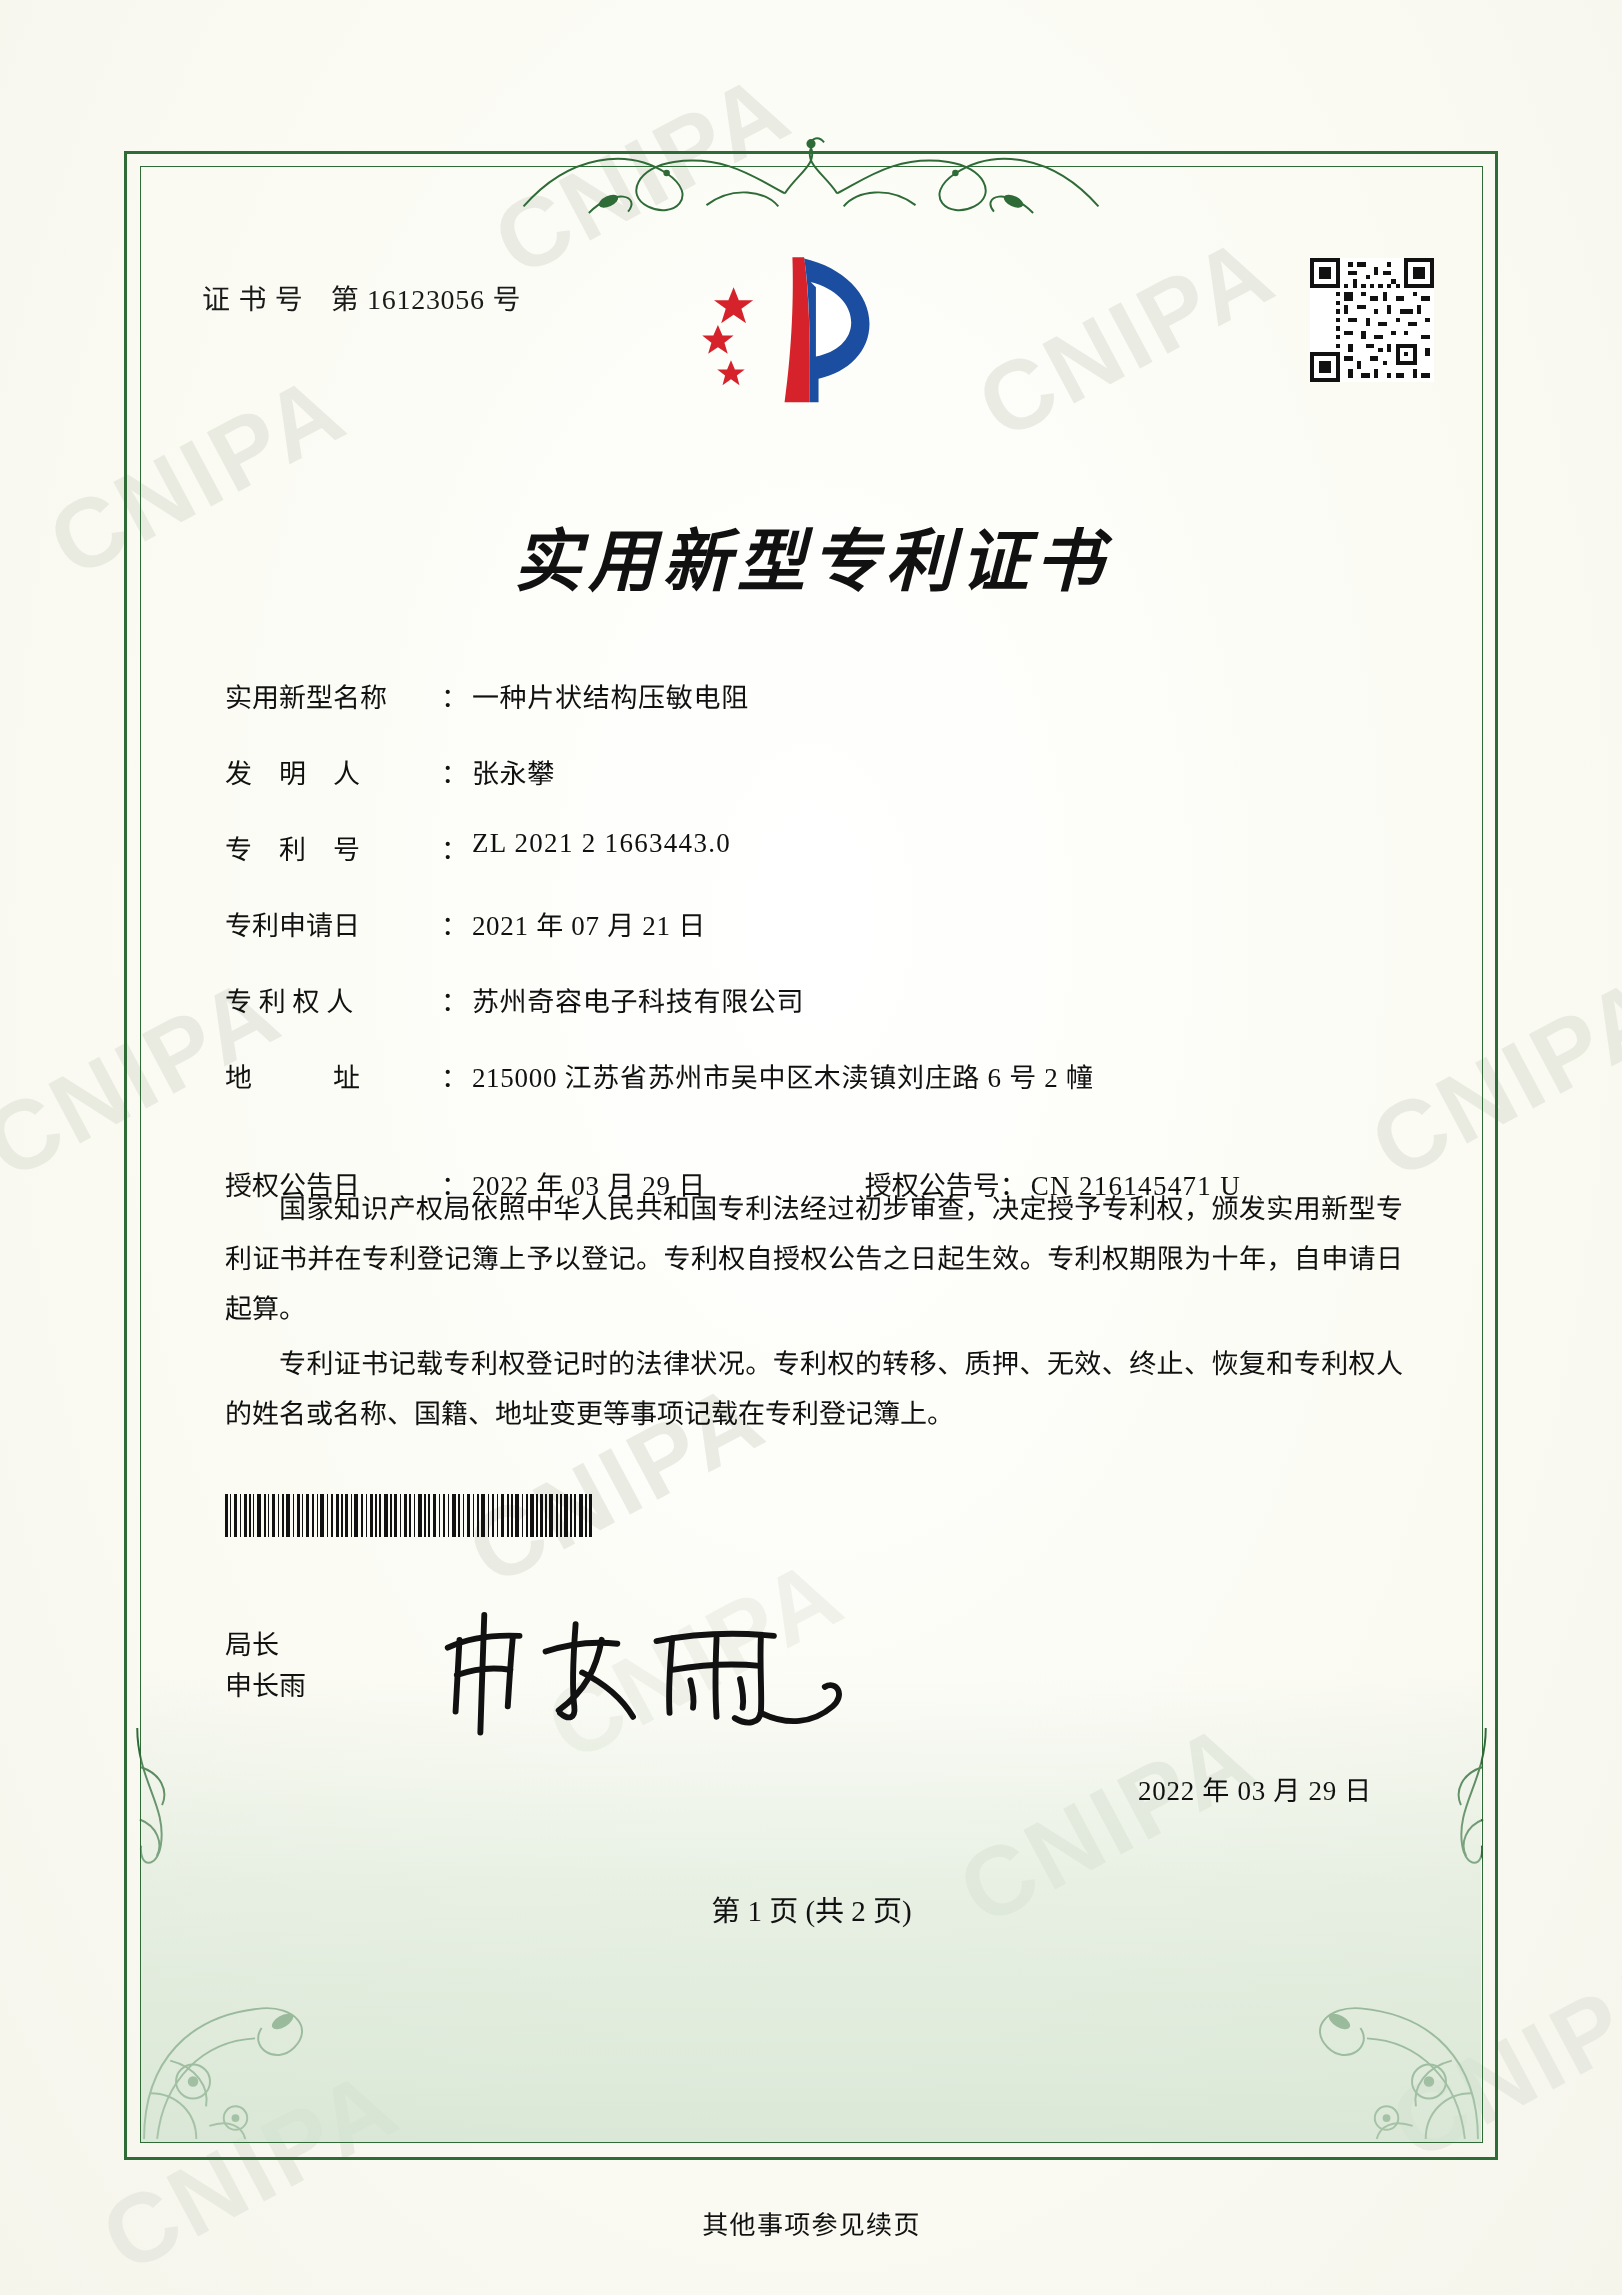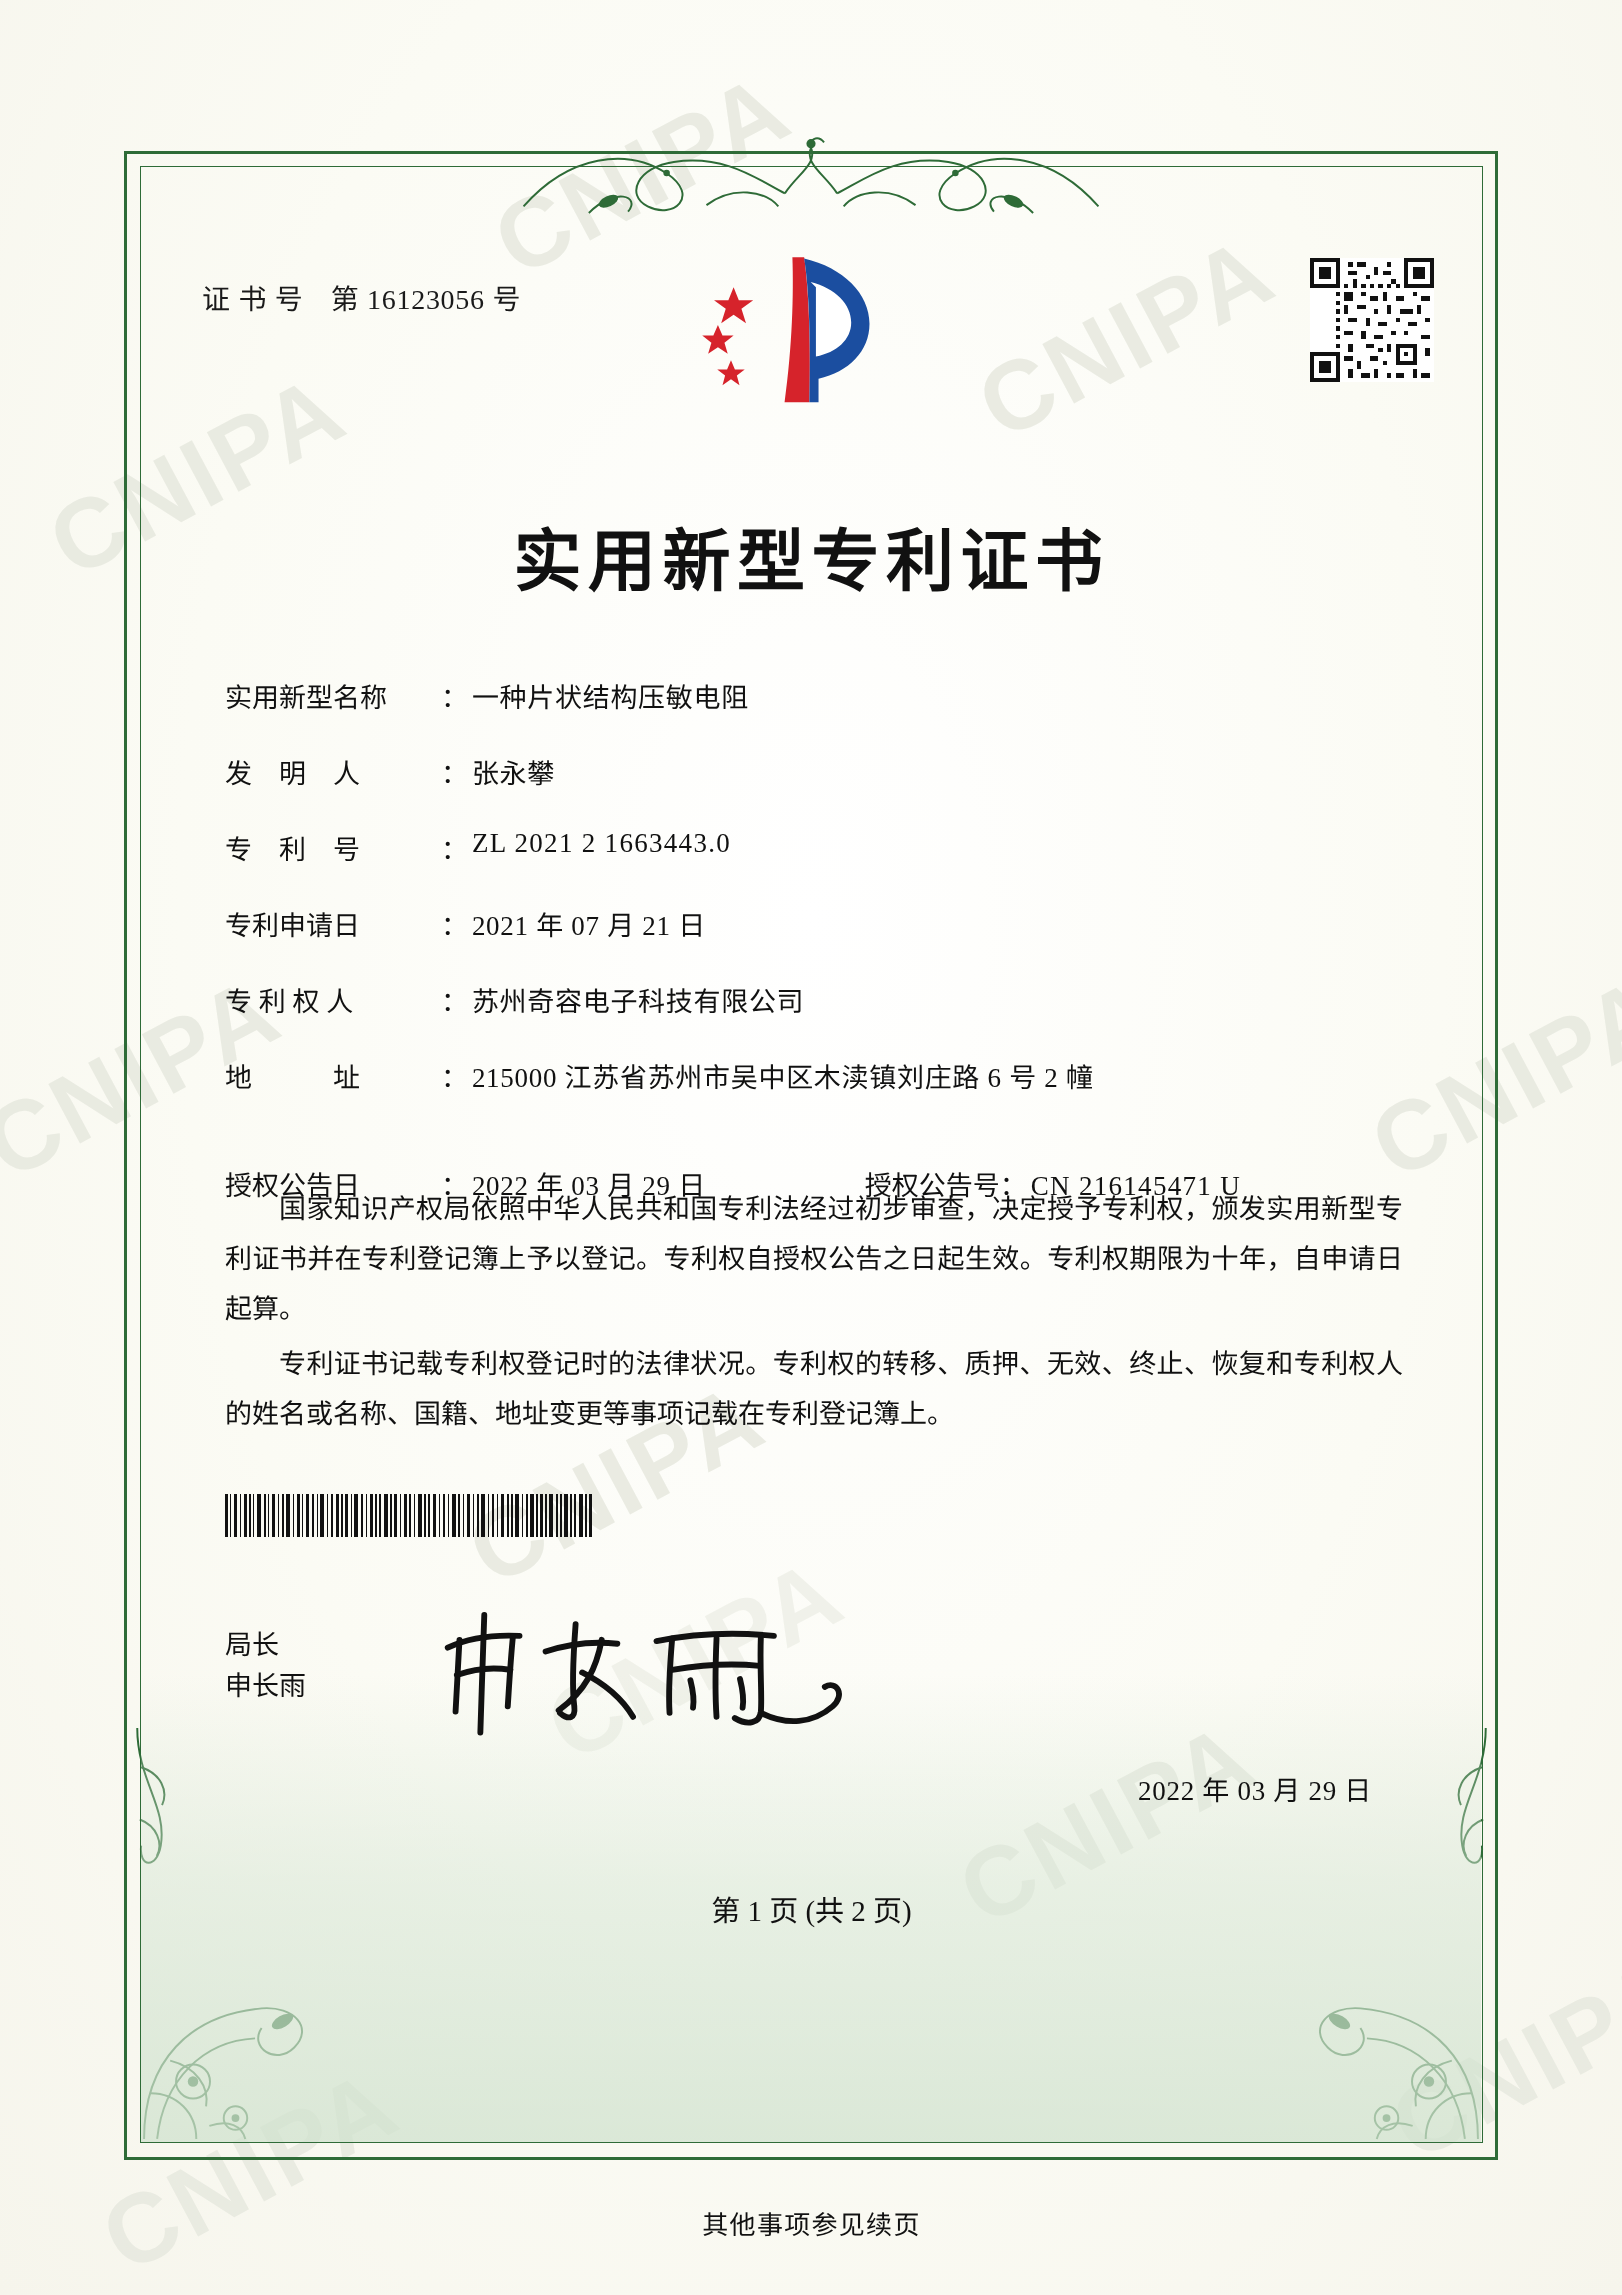--- a/index.html
+++ b/index.html
@@ -116,20 +116,21 @@
     position: absolute;
     left: 0;
     right: 0;
     top: 340px;
     text-align: center;
     font-size: 68px;
     font-weight: 700;
     color: #111;
     letter-spacing: 6.5px;
     font-family: "DejaVu Serif", "Liberation Serif", serif;
+    font-style: italic;
   }
 
   
   .fields {
     position: absolute;
     left: 85px;
     top: 510px;
     width: 1178px;
   }
   .field-row {

